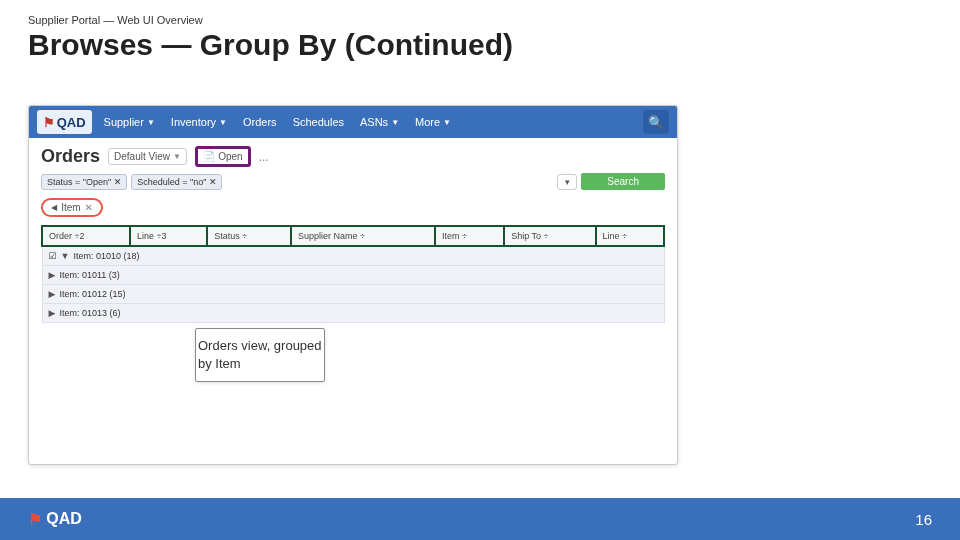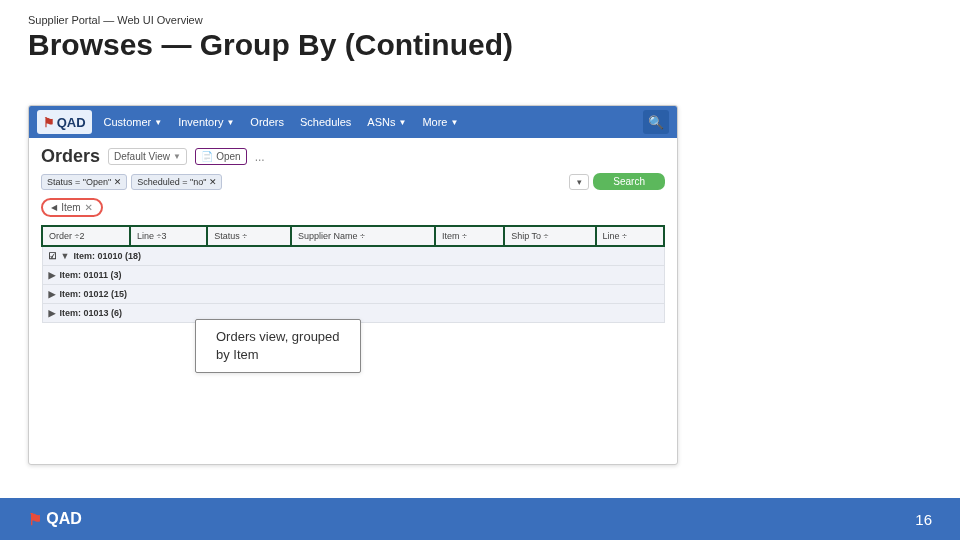--- a/index.html
+++ b/index.html
@@ -135,21 +135,21 @@
       display: flex;
       align-items: center;
       gap: 3px;
     }
 
     .view-selector .arrow { font-size: 8px; color: #888; }
 
     .open-badge {
       font-size: 10px;
       color: #555;
-      border: 1px solid #701a75;
+      border: 3px solid #701a75;
       border-radius: 3px;
       padding: 2px 5px;
     }
 
     .more-dots {
       font-size: 12px;
       color: #888;
     }
 
     
@@ -181,22 +181,22 @@
       font-size: 9px;
       color: #555;
       width: 20px;
       text-align: center;
     }
 
     .search-btn {
       background: #5cb85c;
       color: #fff;
       border: none;
-      border-radius: 7px;
-      padding: 3px 20px;
+      border-radius: 2px;
+      padding: 3px 26px;
       font-size: 10px;
       cursor: pointer;
     }
 
     
     .groupby-bar {
       display: flex;
       align-items: center;
       gap: 4px;
       margin-bottom: 8px;
@@ -237,33 +237,33 @@
 
     .data-table td {
       border: 1px solid #dde0e6;
       padding: 4px 6px;
       color: #333;
       font-size: 9px;
     }
 
     .group-row td {
       background: #f0f2f8;
-      font-weight: bold;
+      font-weight: normal;
       color: #333;
     }
 
     
     .callout-box {
       position: absolute;
-      top: 319px;
+      top: 328px;
       left: 195px;
       background: #fff;
       border: 1.5px solid #888;
       border-radius: 2px;
-      padding: 8px 20px;
+      padding: 8px 2px;
       font-size: 13px;
       color: #333;
       line-height: 1.4;
       z-index: 10;
       box-shadow: 0 1px 4px rgba(0,0,0,0.12);
     }
 
     
     .footer {
       position: absolute;
@@ -310,21 +310,21 @@
 
 <div class="browser-window">
 
   <div class="nav-bar">
     <div class="nav-logo">
       <span class="nav-logo-icon">⚑</span>
       <span class="nav-logo-text">QAD</span>
     </div>
 
     <div class="nav-item">
-      <span>Customer</span>
+      <span>Supplier</span>
       <span class="arrow">▼</span>
     </div>
     <div class="nav-item">
       <span>Inventory</span>
       <span class="arrow">▼</span>
     </div>
     <div class="nav-item">
       <span>Orders</span>
     </div>
     <div class="nav-item">

